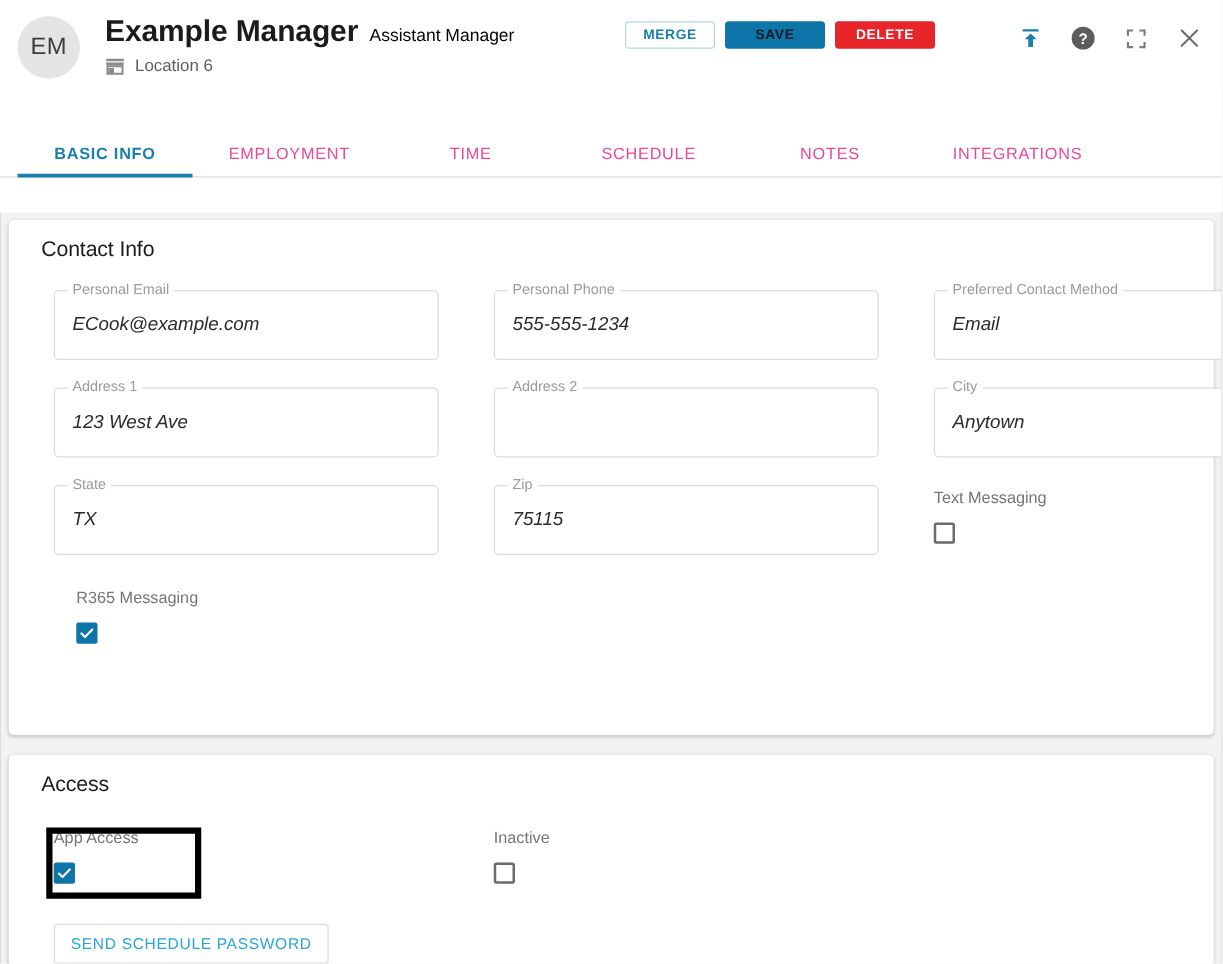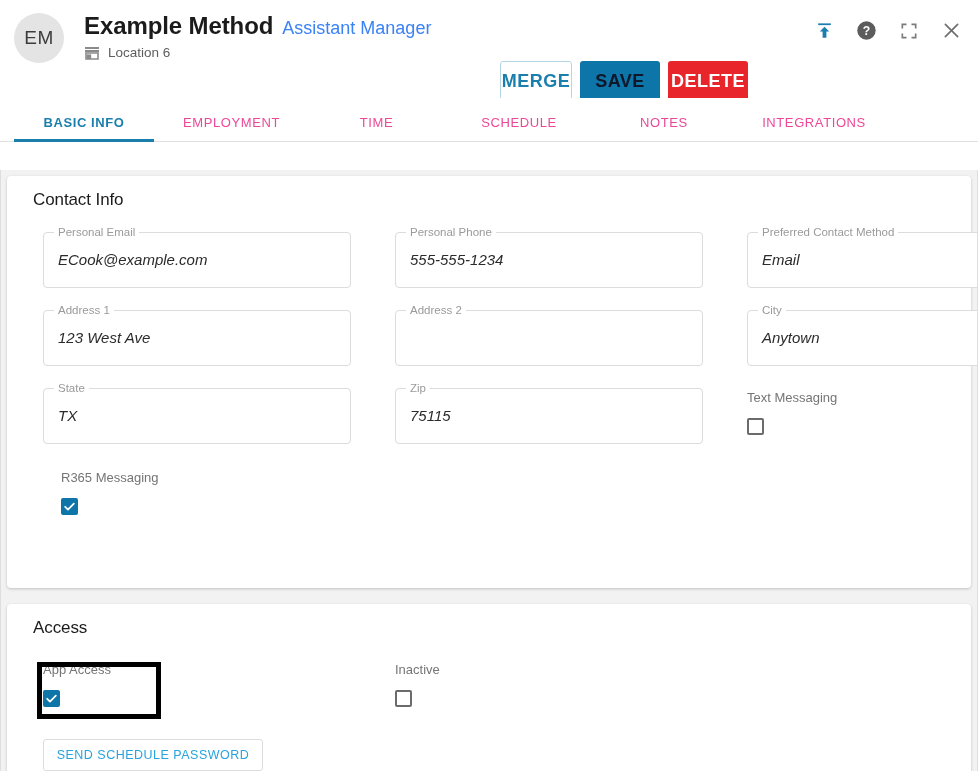--- a/index.html
+++ b/index.html
@@ -43,51 +43,50 @@
   .titleblock { margin-left: 20px; padding-top: 2px; }
   .title-row { display: flex; align-items: baseline; }
   .emp-name {
     font-size: 24px;
     font-weight: bold;
     color: #1b1b1b;
     letter-spacing: -0.1px;
     line-height: 28px;
   }
   .emp-role {
-    font-size: 18px;
-    color: #3b82f6;
+    font-size: 14px;
+    color: #000000;
     margin-left: 9px;
     line-height: 20px;
   }
   .loc-row {
     display: flex; align-items: center;
     margin-top: 5px;
   }
   .loc-icon { width: 16px; height: 14px; display:block; }
   .loc-text {
     font-size: 13.5px;
     color: #5e5e5e;
     margin-left: 8px;
   }
   .header-actions {
     position: absolute;
     left: 500px; top: 17px;
     display: flex; align-items: center; gap: 8px;
   }
   .btn {
-    height: 40px;
+    height: 22px;
     border-radius: 3px;
-    font-size: 18px;
+    font-size: 11px;
     font-weight: bold;
     letter-spacing: .5px;
     display: flex; align-items: center; justify-content: center;
     cursor: pointer;
     border: none;
     font-family: "Liberation Sans", sans-serif;
-    margin-top: 44px;
   }
   .btn-merge {
     width: 72px;
     background: #ffffff;
     color: #1b7fad;
     border: 1px solid #b3d7e6;
   }
   .btn-save { width: 80px; background: #0d75a8; color: #0f172a; }
   .btn-delete { width: 80px; background: #e8252a; color: #ffffff; }
 
@@ -238,21 +237,21 @@
 </style>
 </head>
 <body>
 
 <div class="app">
 
   <div class="header">
     <div class="avatar">EM</div>
     <div class="titleblock">
       <div class="title-row">
-        <span class="emp-name">Example Method</span>
+        <span class="emp-name">Example Manager</span>
         <span class="emp-role">Assistant Manager</span>
       </div>
       <div class="loc-row">
         <span class="loc-icon">
           <svg width="16" height="14" viewBox="0 0 16 14">
             <path d="M1 1h14v2H1z" fill="#8a8a8a"></path>
             <path d="M1 4h14v2.2H1z" fill="#8a8a8a"></path>
             <path d="M2 7h12v6H2z" fill="none" stroke="#8a8a8a" stroke-width="1.6"></path>
             <path d="M2.8 8.4h4.4v4.6H2.8z" fill="#8a8a8a"></path>
           </svg>

